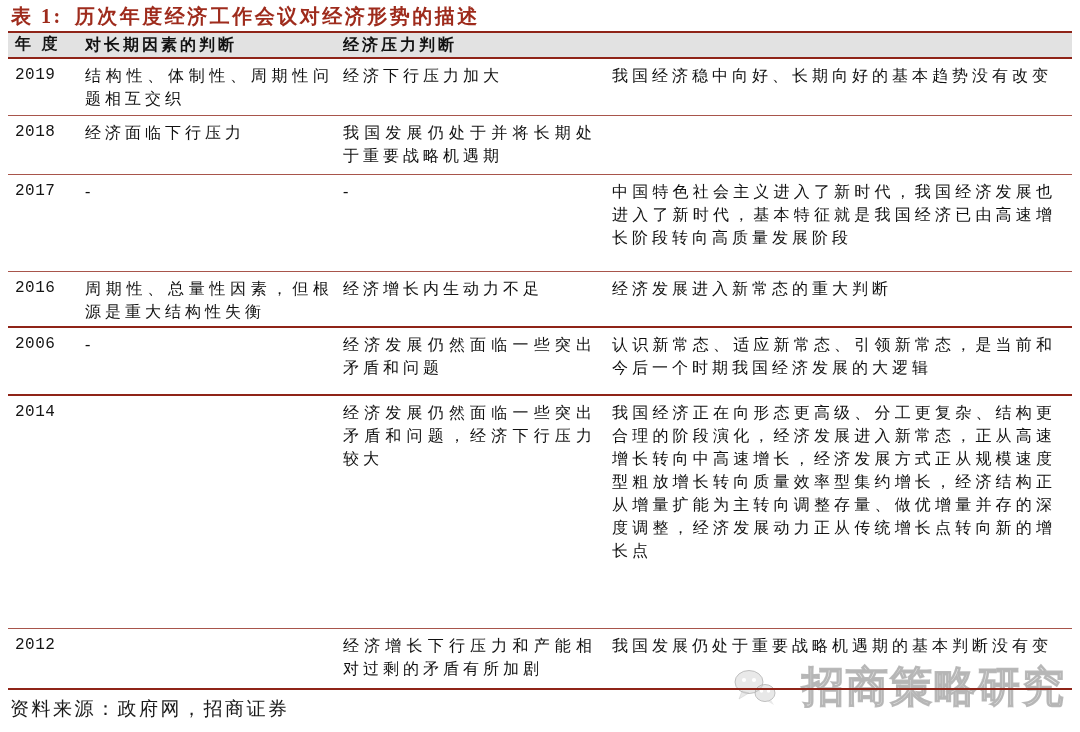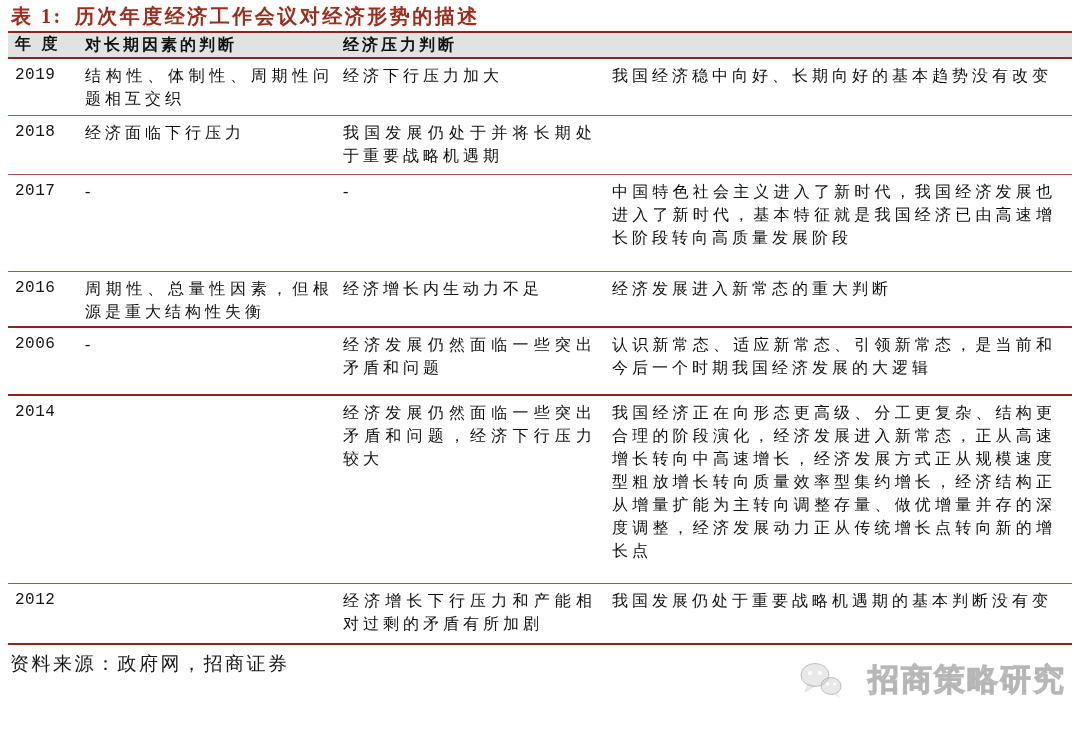--- a/index.html
+++ b/index.html
@@ -20,21 +20,21 @@
   .thead{
     background:#E2E2E2;
     border-top:2px solid #8F2418;border-bottom:2px solid #8F2418;
     height:24px;align-items:center;
     font-weight:bold;font-size:16px;letter-spacing:3px;line-height:24px;
   }
   .thead>div{white-space:nowrap;overflow:hidden;}
   .trow{border-top:1px solid #A8554B;}
   .trow.dark{border-top:2px solid #8F2418;}
   .trow.first{border-top:none;}
-  .trow.last{border-bottom:2px solid #8F2418;}
+  .trow.last{border-bottom:2px solid #8F2418;margin-top:45px;}
   .cell{
     font-size:16px;letter-spacing:4px;line-height:23px;
     text-align:justify;padding:5px 16px 3px 0;
   }
   .c1{
     font-family:Liberation Mono, monospace;
     font-size:16px;letter-spacing:0.5px;padding-left:7px;padding-right:0;
     text-align:left;color:#141414;
   }
   .c2{padding-right:10px;}
@@ -45,21 +45,21 @@
     font-size:19px;letter-spacing:2.5px;color:#1a1a1a;
     padding:6px 0 0 2px;
   }
   
   .watermark{
     position:absolute;right:14px;top:659px;z-index:0;
     display:flex;align-items:center;gap:1px;
   }
   .wm-text{
     font-family:"Liberation Sans","DejaVu Sans",sans-serif;
-    font-size:31px;font-weight:bold;letter-spacing:2px;white-space:nowrap;
+    font-size:42px;font-weight:bold;letter-spacing:2px;white-space:nowrap;
     color:rgba(195,195,195,0.38);
     -webkit-text-stroke:1.1px rgba(165,165,165,0.75);
     text-shadow:1px 1px 0 rgba(255,255,255,0.9);
     margin-left:24px;
   }
   .wm-icon svg{display:block;}
 </style>
 </head>
 <body>
 

